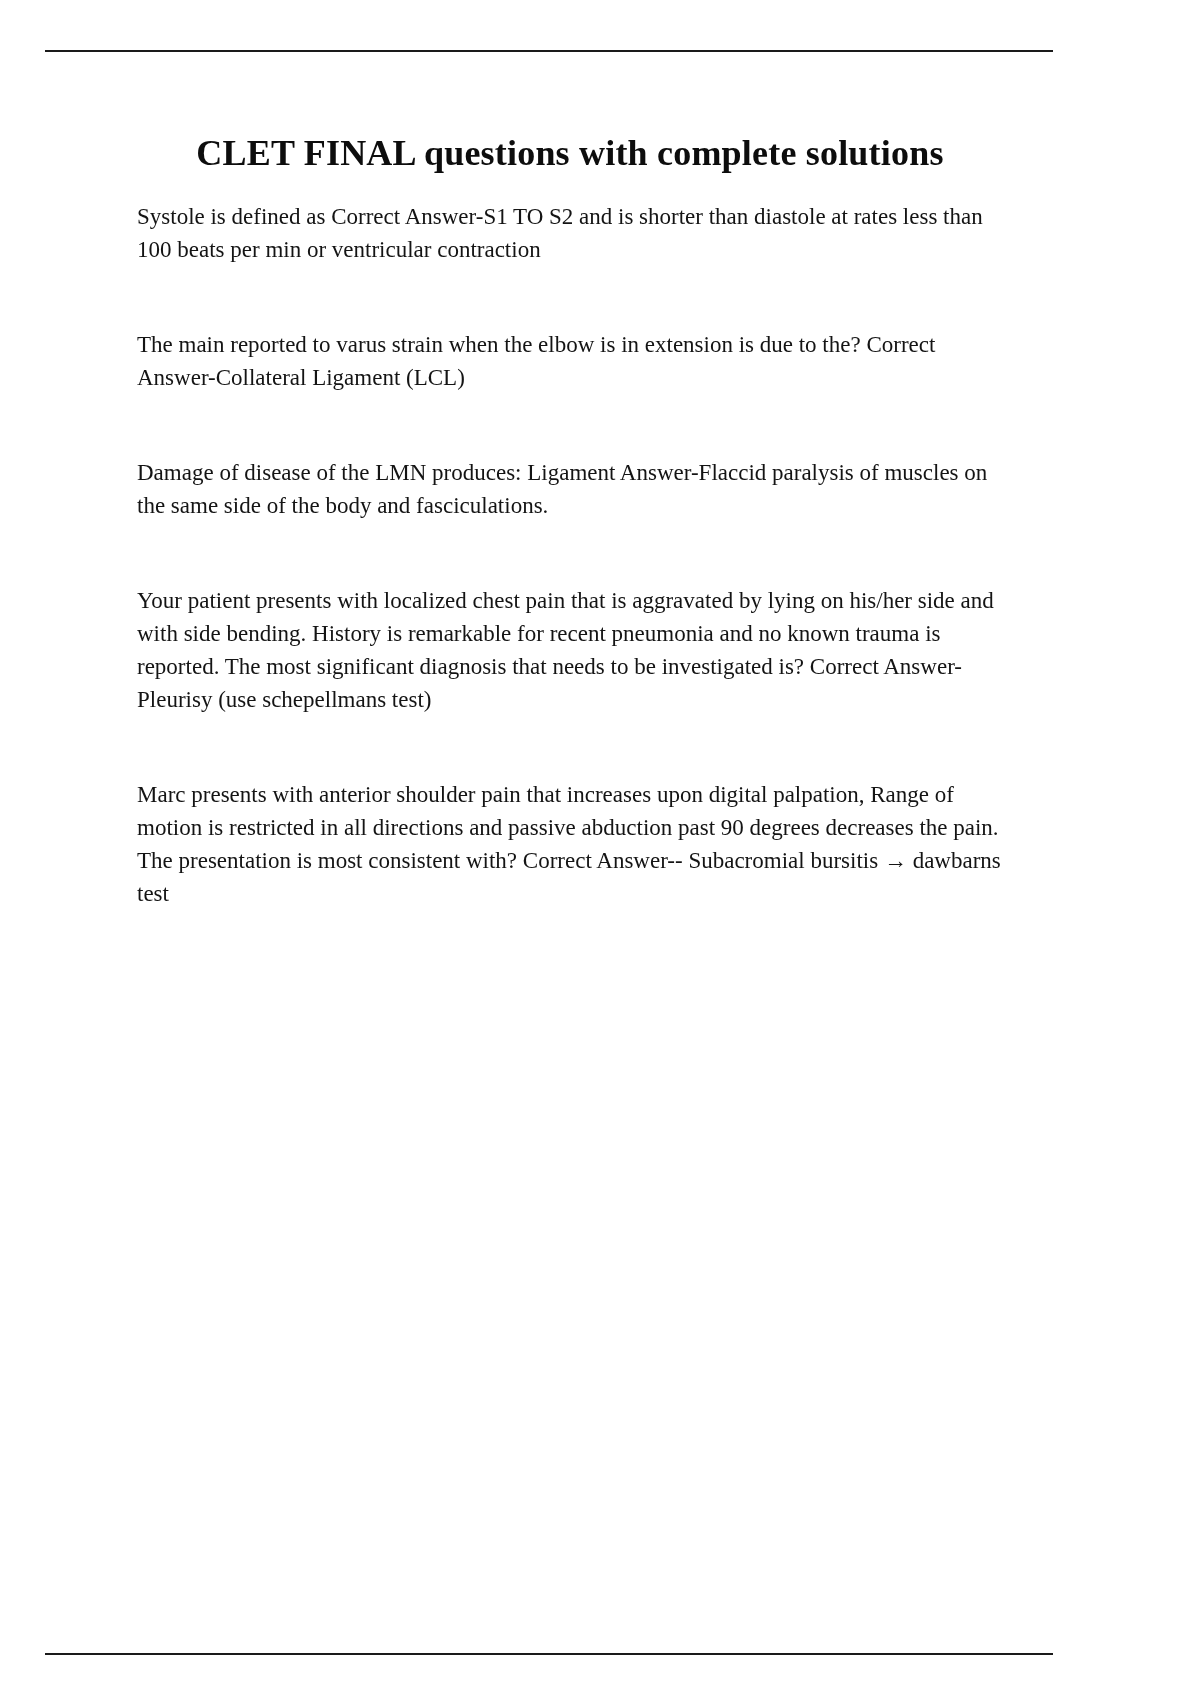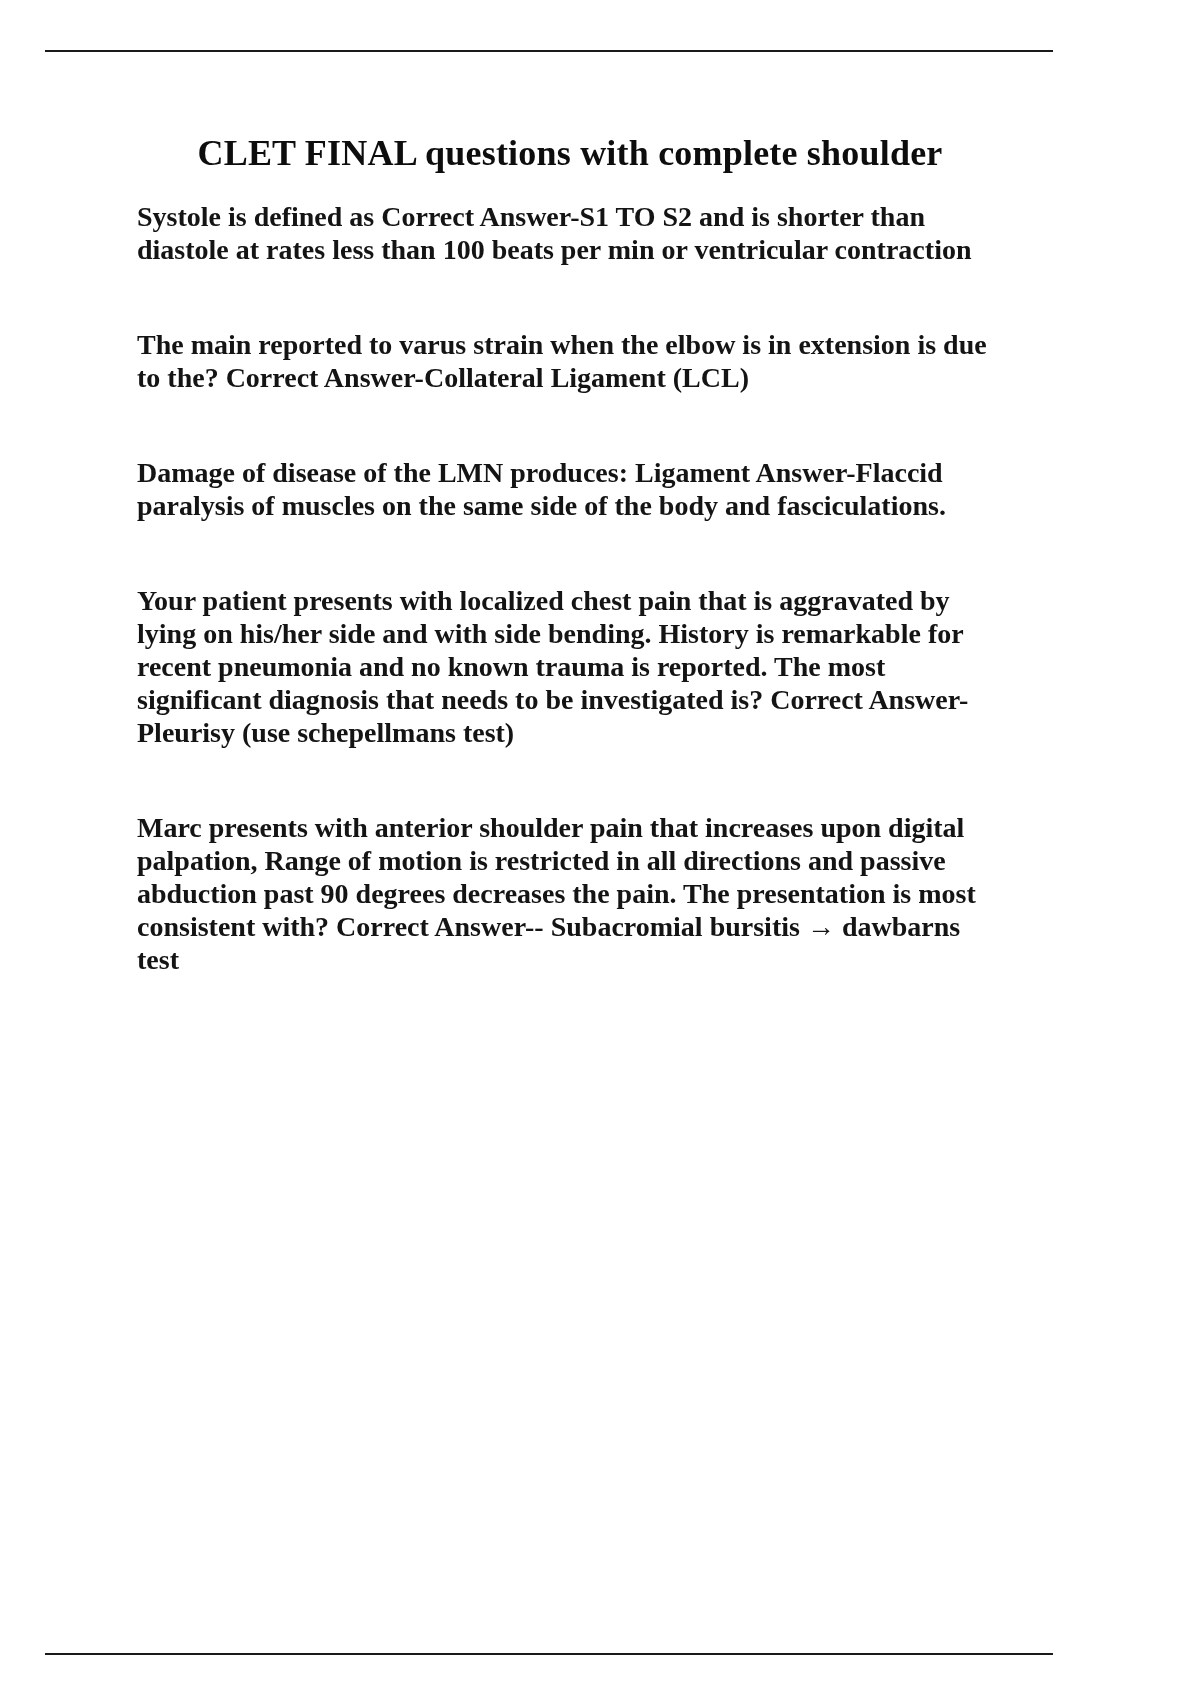--- a/index.html
+++ b/index.html
@@ -33,36 +33,35 @@
   }
   .title {
     font-size: 36px;
     font-weight: bold;
     text-align: center;
     letter-spacing: 0.2px;
     margin-bottom: 26px;
     color: #0d0d0d;
   }
   .para {
-    font-size: 28px;
+    font-size: 23px;
     line-height: 33px;
     margin-bottom: 62px;
     color: #141414;
     text-align: left;
-    font-weight: bold;
   }
 </style>
 </head>
 <body>
 
 <div class="page">
   <div class="rule rule-top"></div>
 
   <div class="content">
-    <h1 class="title">CLET FINAL questions with complete shoulder</h1>
+    <h1 class="title">CLET FINAL questions with complete solutions</h1>
 
     <p class="para">Systole is defined as Correct Answer-S1 TO S2 and is shorter than diastole at rates less than 100 beats per min or ventricular contraction</p>
     <p class="para">The main reported to varus strain when the elbow is in extension is due to the? Correct Answer-Collateral Ligament (LCL)</p>
     <p class="para">Damage of disease of the LMN produces: Ligament Answer-Flaccid paralysis of muscles on the same side of the body and fasciculations.</p>
     <p class="para">Your patient presents with localized chest pain that is aggravated by lying on his/her side and with side bending. History is remarkable for recent pneumonia and no known trauma is reported. The most significant diagnosis that needs to be investigated is? Correct Answer-Pleurisy (use schepellmans test)</p>
     <p class="para">Marc presents with anterior shoulder pain that increases upon digital palpation, Range of motion is restricted in all directions and passive abduction past 90 degrees decreases the pain. The presentation is most consistent with? Correct Answer-- Subacromial bursitis → dawbarns test</p>
   </div>
 
   <div class="rule rule-bottom"></div>
 </div>

